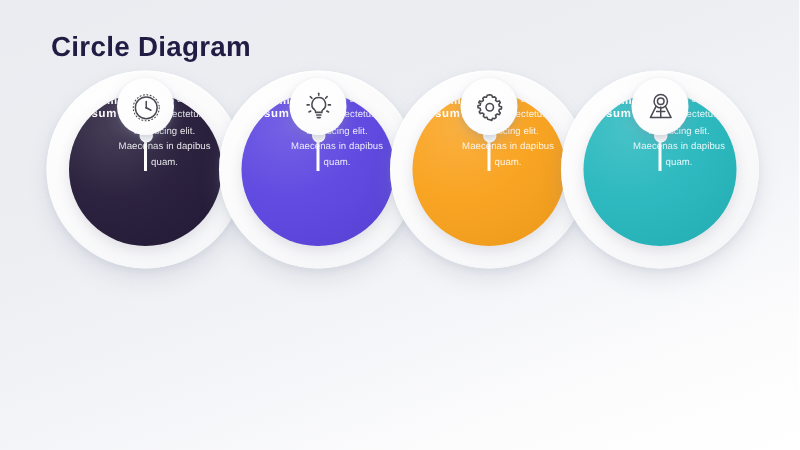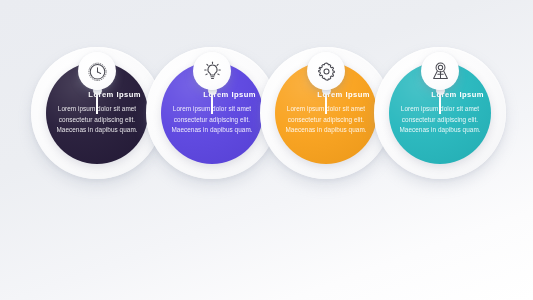--- a/index.html
+++ b/index.html
@@ -87,22 +87,21 @@
     pointer-events: none;
   }
 
   .disc-text {
     position: absolute;
     left: 0;
     top: 0;
     width: 102px;
     height: 102px;
     display: flex;
-    flex-direction: column;
-    align-items: flex-end;
+    align-items: flex-start;
     justify-content: center;
     box-sizing: border-box;
     padding: 0 7px;
     text-align: center;
     z-index: 2;
   }
   .disc-head {
     font-size: 7.6px;
     font-weight: bold;
     color: #ffffff;
@@ -157,20 +156,21 @@
   }
   .icon-bubble svg {
     display: block;
   }
 </style>
 </head>
 <body>
 
 <div id="slide" style="background: linear-gradient(160deg, rgb(234, 236, 241) 0%, rgb(236, 238, 242) 35%, rgb(244, 245, 248) 62%, rgb(252, 252, 253) 82%, rgb(255, 255, 255) 100%);">
 
+  <div id="title" style="color: rgb(33, 28, 67);">Circle Diagram</div>
 
   <div id="diagram">
 
     <div class="step" style="transform: translateX(97px);">
       <div class="plate"></div>
       <div class="disc" style="background:#241a38;">
         <div class="disc-text">
           <div class="disc-head">Lorem Ipsum</div>
           <div class="disc-body">Lorem ipsum dolor sit amet consectetur adipiscing elit. Maecenas in dapibus quam.</div>
         </div>

